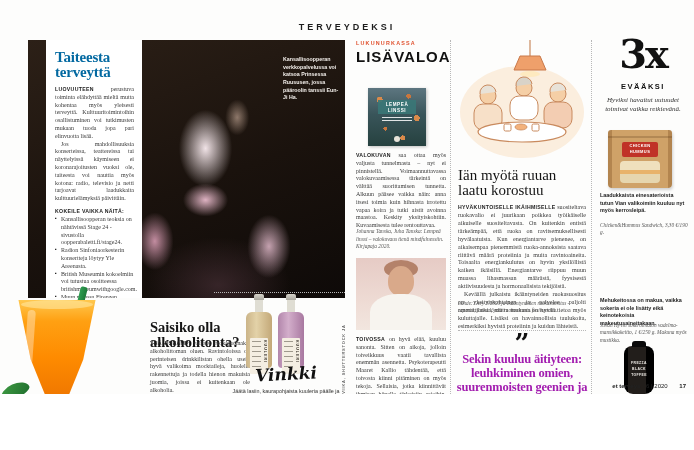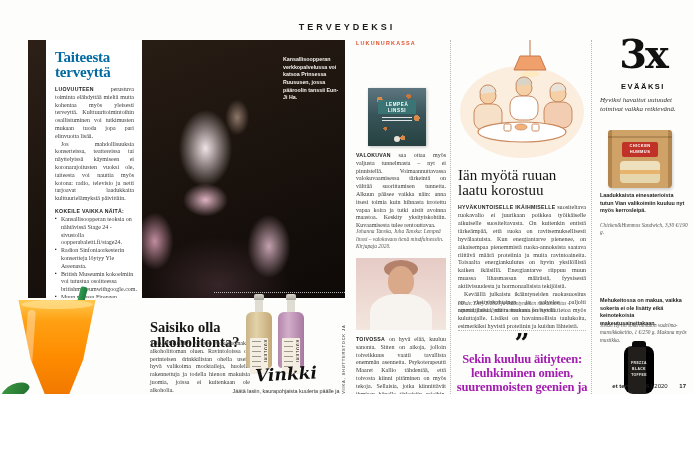--- a/index.html
+++ b/index.html
@@ -167,21 +167,21 @@
   .quote-attr { left:458px; top:424px; width:128px; text-align:center;
     font-family:"Liberation Sans", sans-serif; font-size:4.4px; color:#666; }
 
   
   .snack-count { left:598px; top:34px; width:90px; text-align:center;
     font-family:"DejaVu Serif", serif; font-weight:bold; font-size:40px;
     line-height:1; color:#111; letter-spacing:-2px; }
   .snack-title { left:598px; top:82px; width:90px; text-align:center;
     font-family:"Liberation Sans", sans-serif; font-weight:bold; font-size:7.5px;
     letter-spacing:1.5px; color:#111; }
-  .snack-intro { left:600px; top:96px; width:86px; text-align:left;
+  .snack-intro { left:600px; top:96px; width:86px; text-align:center;
     font-style:italic; font-size:7px; line-height:1.35; color:#333; }
   .product-text { left:600px; width:88px; font-family:"Liberation Sans", sans-serif;
     font-weight:bold; font-size:5.4px; line-height:1.4; color:#222; }
   .product-details { left:600px; width:88px; font-style:italic;
     font-size:5.3px; line-height:1.4; color:#555; font-family:"Liberation Serif", serif; }
   .pt1 { top:192px; } .pd1 { top:222px; }
   .pt2 { top:297px; } .pd2 { top:322px; }
   .pt3 { top:396px; } .pd3 { top:414px; }
 
   .bag { left:608px; top:130px; width:64px; height:58px;
@@ -297,20 +297,21 @@
       </div>
     </div>
   </div>
   <div class="abs vinkki-title">Vinkki</div>
   <div class="abs tip-text">Jäätä lasiin, kaurapohjaista kuuleria päälle ja kesän raikas alkoholiton drinkki on valmis.</div>
   <div class="abs tip-product">MÖ Kuuleri 2,75 €/275 ml, mustikka-minttu-lime ja chai-inkivääri.</div>
 
   <div class="abs credit-vertical">KUVAT SAKARI VIIKA, SHUTTERSTOCK JA VALMISTAJAT</div>
 
   <div class="abs kicker">LUKUNURKASSA</div>
+  <div class="abs colA-title">LISÄVALOA</div>
   <div class="abs book-cover">
     <div class="book-label">LEMPEÄ LINSSI</div>
     <div class="book-sub"></div>
     <div class="book-logo"></div>
   </div>
   <div class="abs review bodytext">
     <span class="leadin">VALOKUVAN</span>
     <span>saa ottaa myös valjusta tunnelmasta – nyt ei pinnistellä. Voimaannuttavassa valokuvaamisessa tärkeintä on välttää suorittamisen tunnetta. Alkuun pääsee vaikka näin: anna itsesi toimia kuin hihnasta irrotettu vapaa koira ja tutki aistit avoinna maastoa. Keskity yksityiskohtiin. Kuvaamisesta tulee rentouttavaa.</span>
   </div>
   <div class="abs review-credit credit1">Johanna Tanska, Juha Tanska: Lempeä linssi – valokuvaus tienä mindfulnessiin. Kirjapaja 2020.</div>

